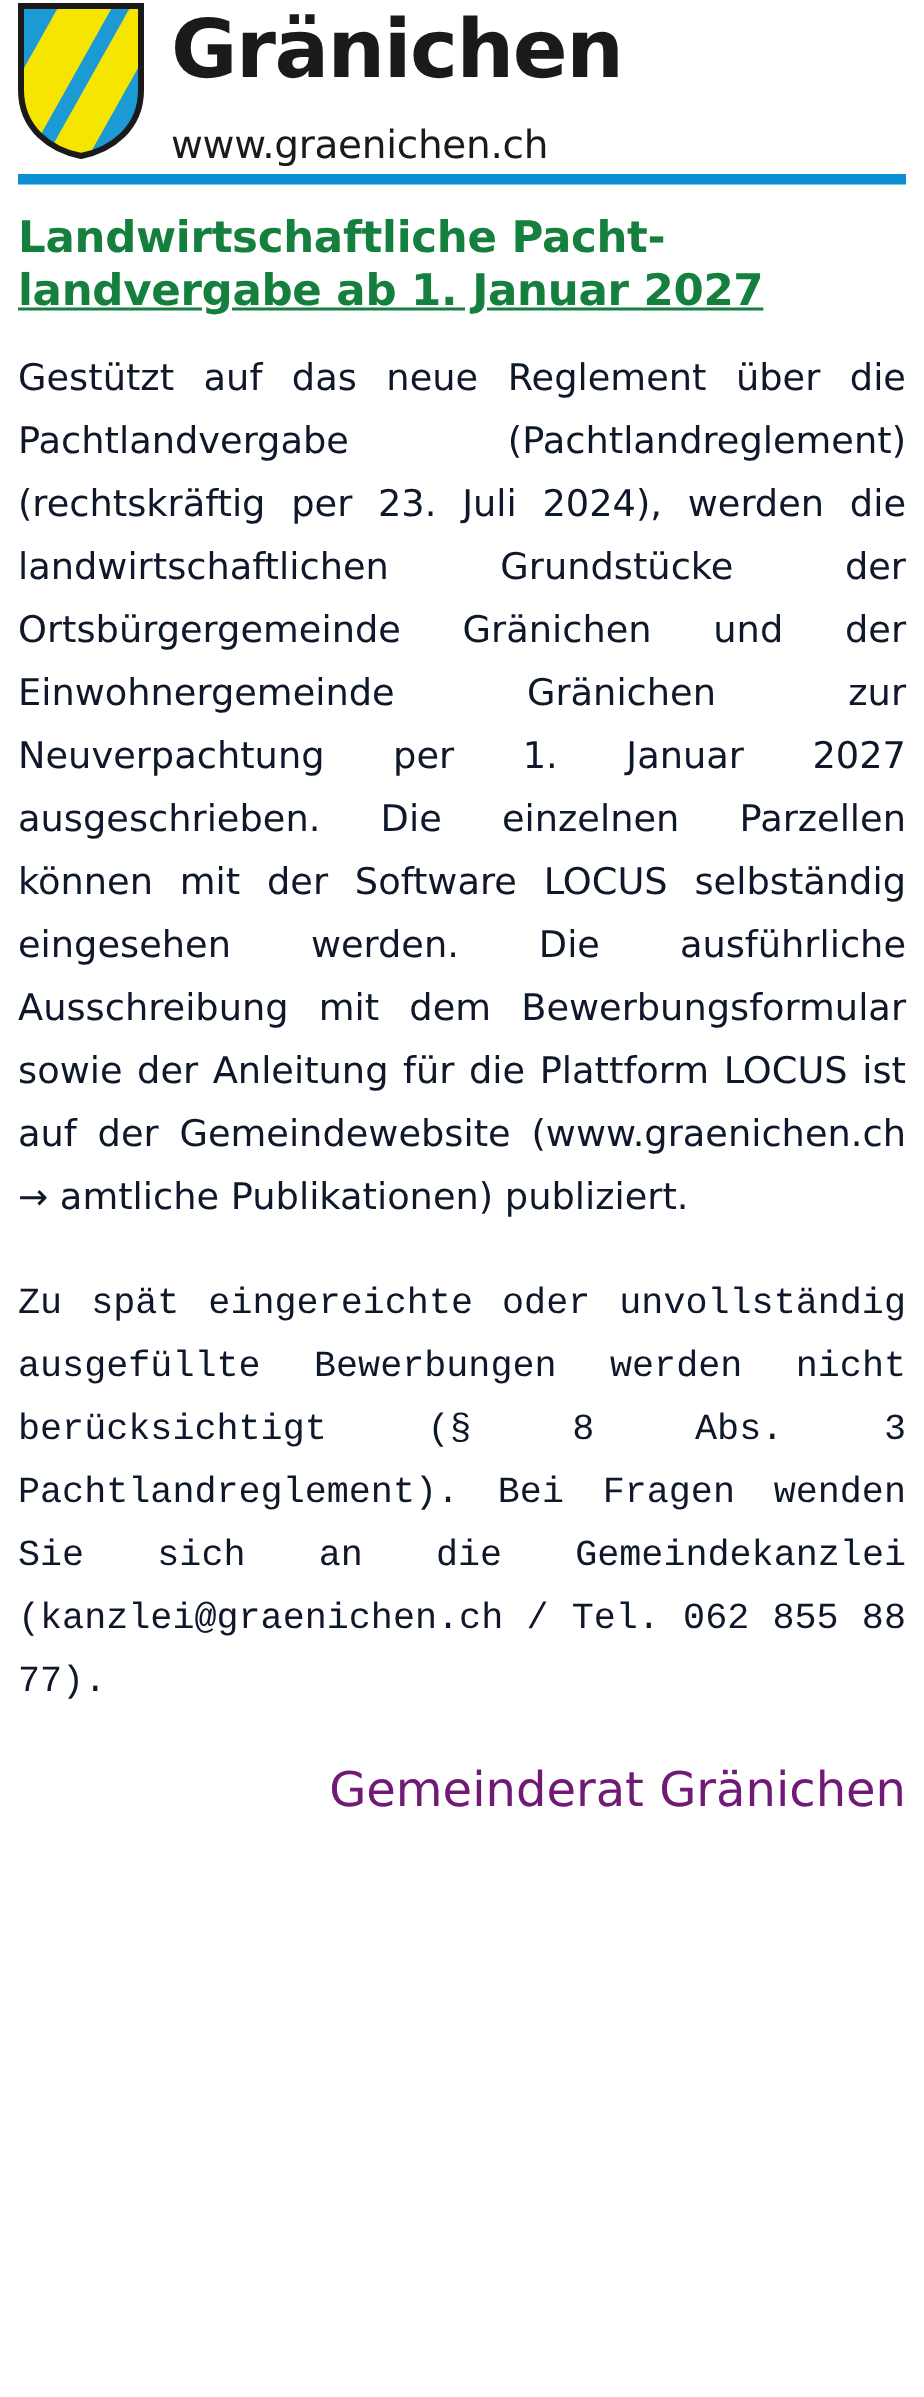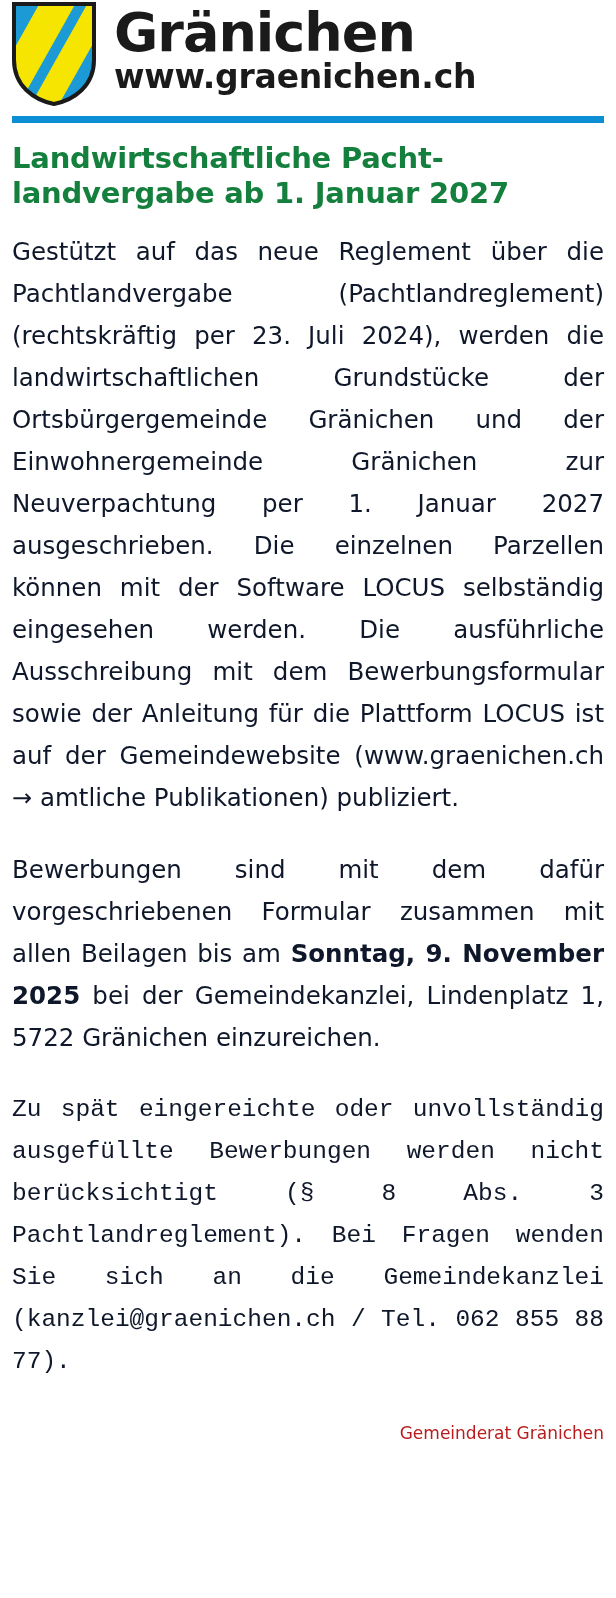--- a/index.html
+++ b/index.html
@@ -47,25 +47,25 @@
   }
   .municipality {
     font-size: 54px;
     line-height: 58px;
     font-weight: bold;
     letter-spacing: -1px;
     color: #1a1a1a;
     margin: 0;
   }
   .website {
-    font-size: 33px;
+    font-size: 26px;
     line-height: 30px;
-    font-weight: bold;
+    font-weight: normal;
     color: #1a1a1a;
-    margin-top: 0;
+    margin-top: 20px;
     letter-spacing: -0.2px;
   }
 
   .rule {
     height: 7px;
     background: #0b8ed3;
     margin-top: 6px;
     margin-bottom: 18px;
   }
 
@@ -73,43 +73,44 @@
   .title {
     font-size: 29px;
     line-height: 35px;
     font-weight: bold;
     letter-spacing: -0.2px;
     color: #15803d;
     margin: 0 0 20px 0;
   }
   .title .line2 {
     display: block;
+    text-decoration: underline;
   }
 
   
   .body-text p {
     font-size: 24.5px;
     line-height: 42px;
     margin: 0 0 30px 0;
     text-align: justify;
     color: #0f172a;
     hyphens: auto;
     -webkit-hyphens: auto;
   }
   .body-text p:last-child { margin-bottom: 0; font-family: Liberation Mono, monospace; }
   .body-text b { font-weight: bold; }
 
   .arrow { font-size: 24px; }
 
   .signature {
     margin-top: 34px;
-    font-size: 17px;
+    font-size: 32px;
     line-height: 32px;
     text-align: right;
-    color: #b91c1c;
+    color: #701a75;
   }
 </style>
 </head>
 <body>
 
 <div class="page">
 
   <div class="header">
     <div class="crest">
       <svg width="84" height="104" viewBox="0 0 84 104" xmlns="http://www.w3.org/2000/svg">
@@ -135,20 +136,19 @@
   <div class="rule"></div>
 
   <div class="title">
     <span>Landwirtschaftliche Pacht-</span>
     <span class="line2">landvergabe ab 1. Januar 2027</span>
   </div>
 
   <div class="body-text">
     <p><span>Gestützt auf das neue Reglement über die Pachtlandvergabe (Pachtlandreglement) (rechtskräftig per 23. Juli 2024), werden die landwirtschaftlichen Grundstücke der Ortsbürgergemeinde Gränichen und der Einwohnergemeinde Gränichen zur Neuverpachtung per 1. Januar 2027 ausgeschrieben. Die einzelnen Parzellen können mit der Software LOCUS selbständig eingesehen werden. Die ausführliche Ausschreibung mit dem Bewerbungsformular sowie der Anleitung für die Plattform LOCUS ist auf der Gemeindewebsite (www.graenichen.ch</span> <span class="arrow">→</span> <span>amtliche Publikationen) publiziert.</span></p>
 
-    <p><span>Bewerbungen sind mit dem dafür vorgeschriebenen Formular zusammen mit allen Beilagen bis am </span><b>Sonntag, 9. November 2025</b><span> bei der Gemeindekanzlei, Lindenplatz 1, 5722 Gränichen einzureichen.</span></p>
 
     <p>Zu spät eingereichte oder unvollständig ausgefüllte Bewerbungen werden nicht berücksichtigt (§ 8 Abs. 3 Pachtlandreglement). Bei Fragen wenden Sie sich an die Gemeindekanzlei (kanzlei@graenichen.ch / Tel. 062 855 88 77).</p>
   </div>
 
   <div class="signature">Gemeinderat Gränichen</div>
 
 </div>
 
 </body></html>

